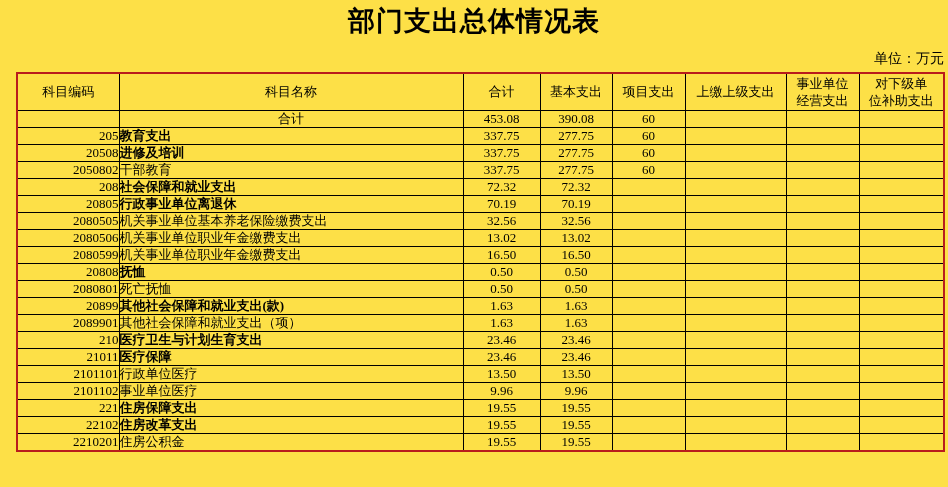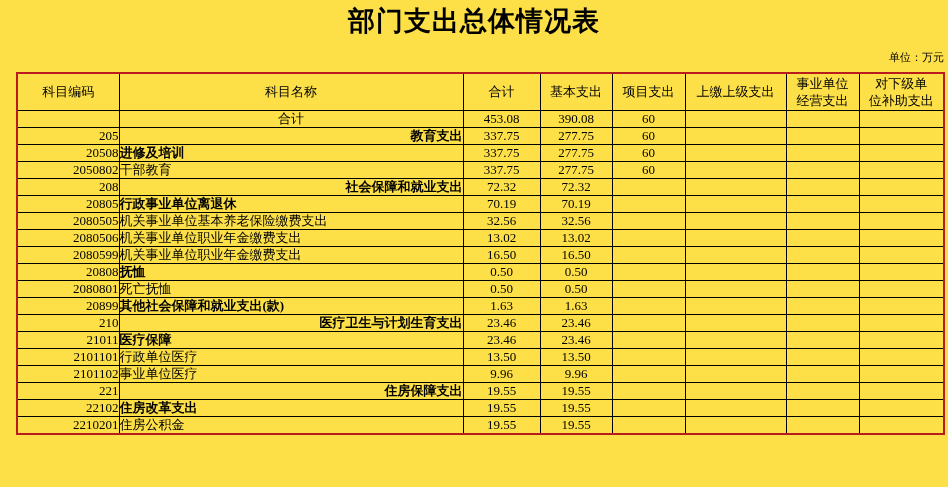--- a/index.html
+++ b/index.html
@@ -21,21 +21,21 @@
     width: 100%;
     text-align: center;
     font-size: 27px;
     font-weight: bold;
     letter-spacing: 1px;
   }
   .unit-label {
     position: absolute;
     top: 50px;
     right: 4px;
-    font-size: 11px;
+    font-size: 14px;
   }
   table.report {
     position: absolute;
     left: 16px;
     top: 72px;
     width: 928px;
     border-collapse: collapse;
     table-layout: fixed;
     border: 2px solid #b91c1c;
   }
@@ -54,21 +54,21 @@
   }
   .report tbody tr { height: 17px; }
   .report td {
     font-size: 13px;
     line-height: 16px;
     white-space: nowrap;
   }
   .code-cell { text-align: right; padding-left: 3px; font-size: 12px; }
   .name-cell { text-align: left; }
   .indent-0 { text-align: center; }
-  .indent-1 { padding-left: 20px; text-align: right; }
+  .indent-1 { padding-left: 20px; }
   .indent-2 { padding-left: 33px; }
   .indent-3 { padding-left: 44px; }
   .bold { font-weight: bold; }
   .num-cell { text-align: center; }
 </style>
 </head>
 <body>
 
 <div class="page">
   <div class="title">部门支出总体情况表</div>
@@ -214,20 +214,30 @@
           <td class="code-cell">20899</td>
           <td class="name-cell indent-2 bold">其他社会保障和就业支出(款)</td>
           <td class="num-cell">1.63</td>
           <td class="num-cell">1.63</td>
           <td class="num-cell"></td>
           <td class="num-cell"></td>
           <td class="num-cell"></td>
           <td class="num-cell"></td>
         </tr>
         <tr>
+          <td class="code-cell">2089901</td>
+          <td class="name-cell indent-3">其他社会保障和就业支出（项）</td>
+          <td class="num-cell">1.63</td>
+          <td class="num-cell">1.63</td>
+          <td class="num-cell"></td>
+          <td class="num-cell"></td>
+          <td class="num-cell"></td>
+          <td class="num-cell"></td>
+        </tr>
+        <tr>
           <td class="code-cell">210</td>
           <td class="name-cell indent-1 bold">医疗卫生与计划生育支出</td>
           <td class="num-cell">23.46</td>
           <td class="num-cell">23.46</td>
           <td class="num-cell"></td>
           <td class="num-cell"></td>
           <td class="num-cell"></td>
           <td class="num-cell"></td>
         </tr>
         <tr>

